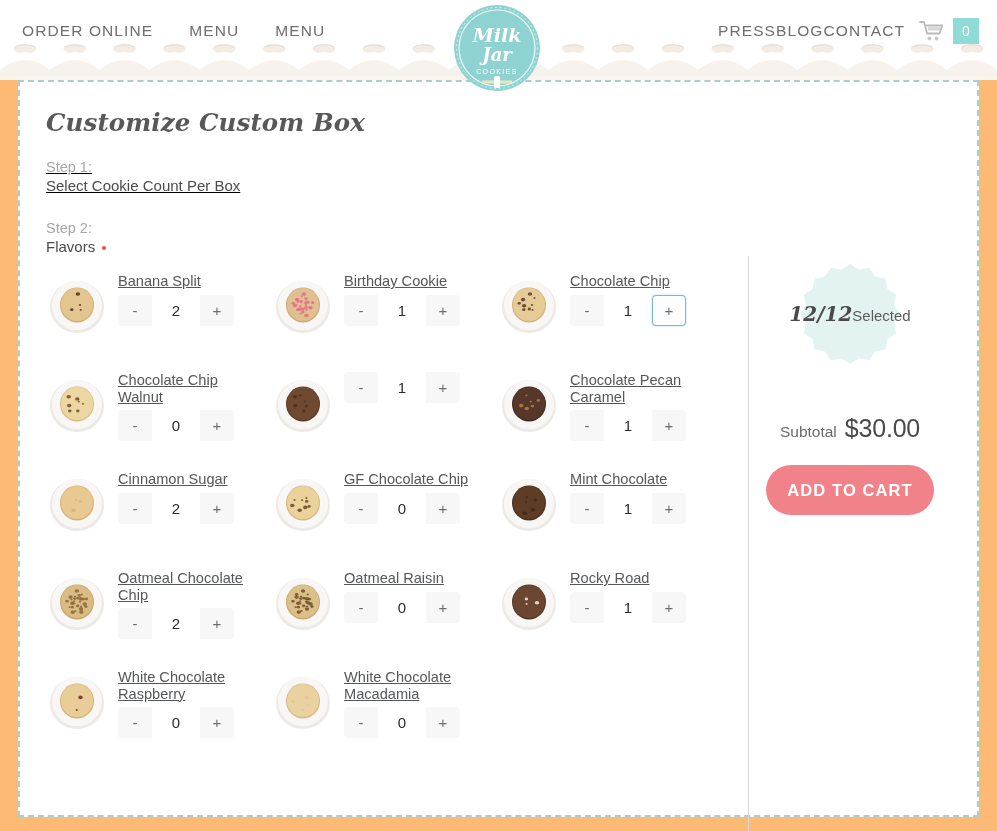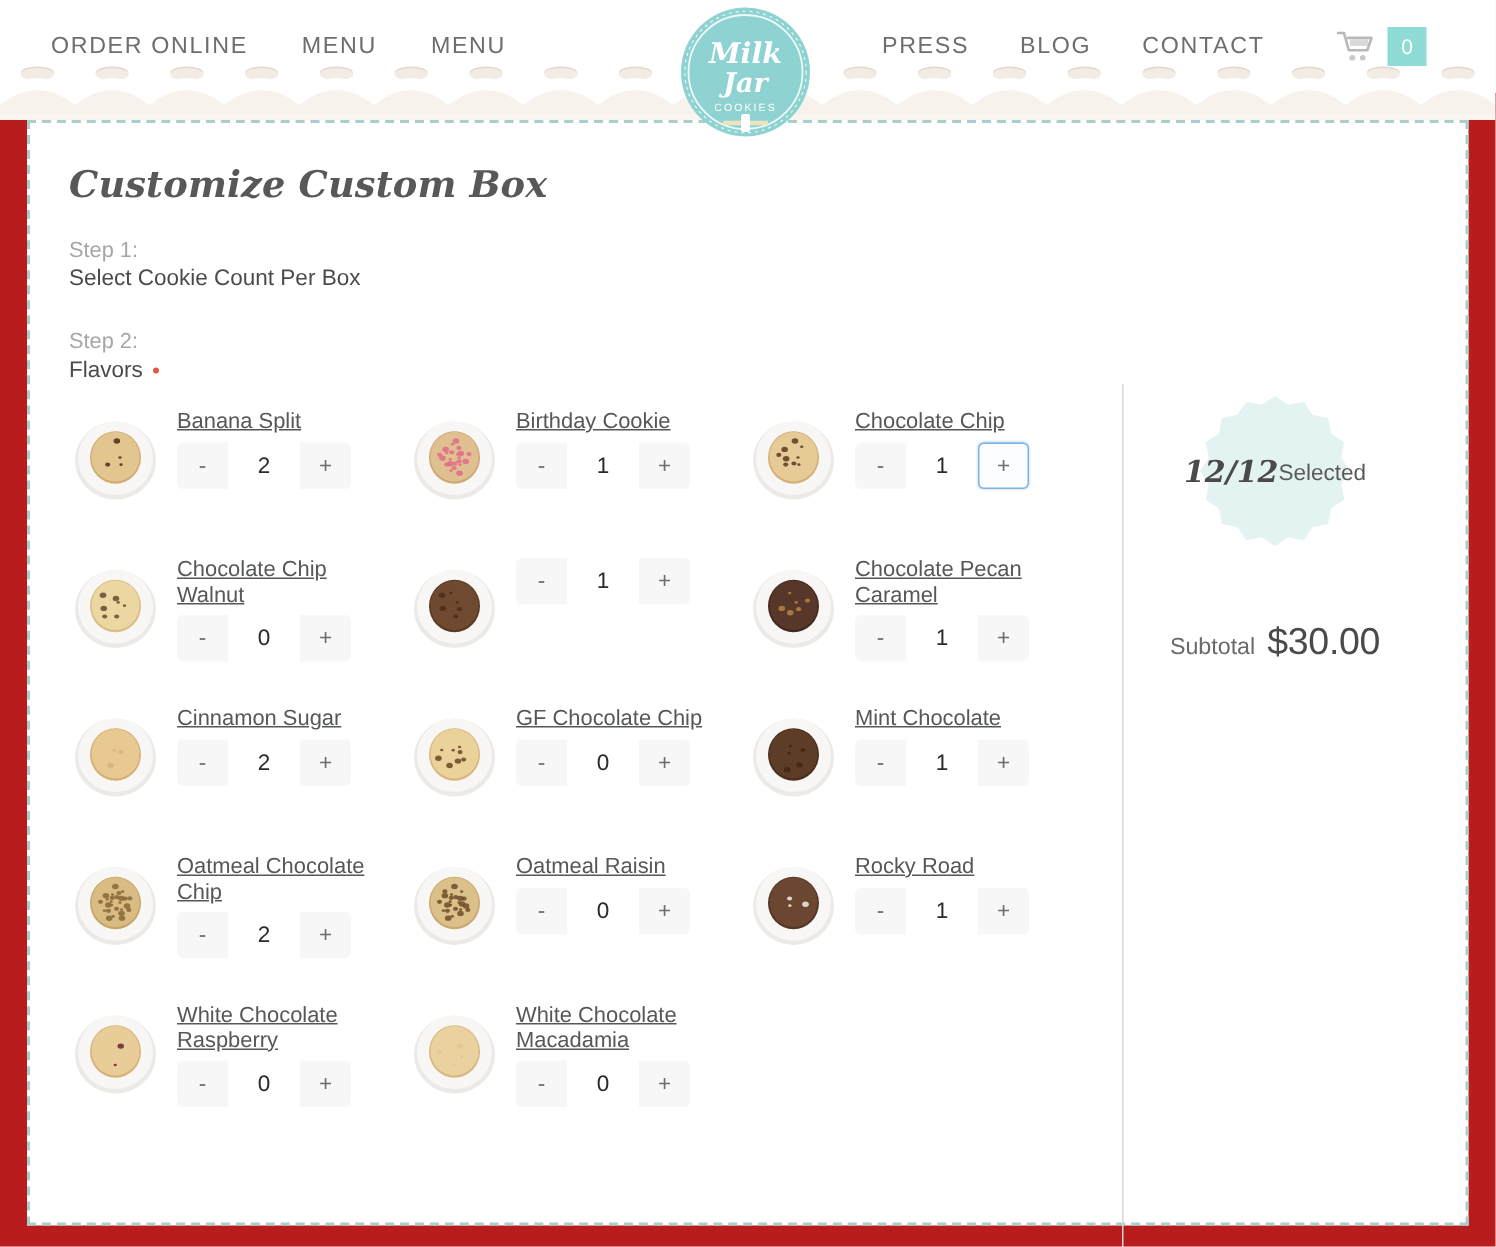--- a/index.html
+++ b/index.html
@@ -14,24 +14,24 @@
   .header {
     position: relative;
     height: 62px;
     background: #ffffff;
     z-index: 5;
   }
   .nav {
     display: flex;
     align-items: center;
     height: 62px;
-    padding: 0 26px;
+    padding: 0 14px;
   }
   .nav-left { display: flex; align-items: center; gap: 36px; margin-left: 8px; }
-  .nav-right { display: flex; align-items: center; gap: 34px; margin-left: auto; margin-right: 20px; }
+  .nav-right { display: flex; align-items: center; margin-left: auto; margin-right: 4px; }
   .nav-link {
     font-size: 15.5px;
     letter-spacing: 1.1px;
     color: #6e6e6e;
     text-decoration: none;
     white-space: nowrap;
     cursor: pointer;
   }
   .cart-wrap { display: flex; align-items: center; gap: 8px; margin-left: 14px; }
   .cart-icon { width: 26px; height: 22px; display: block; }
@@ -58,21 +58,21 @@
     left: 0; top: 44px;
     width: 997px; height: 36px;
     z-index: 2;
   }
 
   
   .page {
     position: absolute;
     left: 0; top: 62px;
     width: 997px; height: 769px;
-    background: #b91c1c;
+    background: #fdba74;
   }
   .card {
     position: absolute;
     left: 18px; top: 18px;
     width: 961px; height: 737px;
     background: #ffffff;
     border: 2px dashed #a8cfcd;
   }
   .card-inner { position: relative; width: 100%; height: 100%; padding: 26px 26px 0 26px; }
 
@@ -82,21 +82,21 @@
     font-weight: bold;
     font-size: 24.5px;
     color: #58585a;
     letter-spacing: 0.1px;
     margin: 0 0 22px 0;
   }
 
   .step-label { font-size: 14.5px; color: #a6a6a6; margin-bottom: 2px; }
   .step-sub { font-size: 15px; color: #4b4b4b; }
 
-  .step1-row { display: flex; align-items: center; gap: 14px; margin-bottom: 26px; }
+  .step1-row { display: flex; align-items: center; gap: 14px; margin-bottom: 26px; text-decoration: underline; }
   .step1-text { display: flex; flex-direction: column; }
   .select-box {
     position: relative;
     width: 200px; height: 32px;
     background: #f7f7f7;
     border: none; border-radius: 4px;
     display: flex; align-items: center;
     padding: 0 12px;
     cursor: pointer;
   }
@@ -655,18 +655,19 @@
             </svg>
             <span class="badge-count">12/12</span>
             <span class="badge-sel">Selected</span>
           </div>
 
           <div class="subtotal-row">
             <span class="subtotal-label">Subtotal</span>
             <span class="subtotal-amount">$30.00</span>
           </div>
 
+          <button class="add-cart">ADD TO CART</button>
         </div>
       </div>
 
     </div>
   </div>
 </div>
 
 </body></html>

